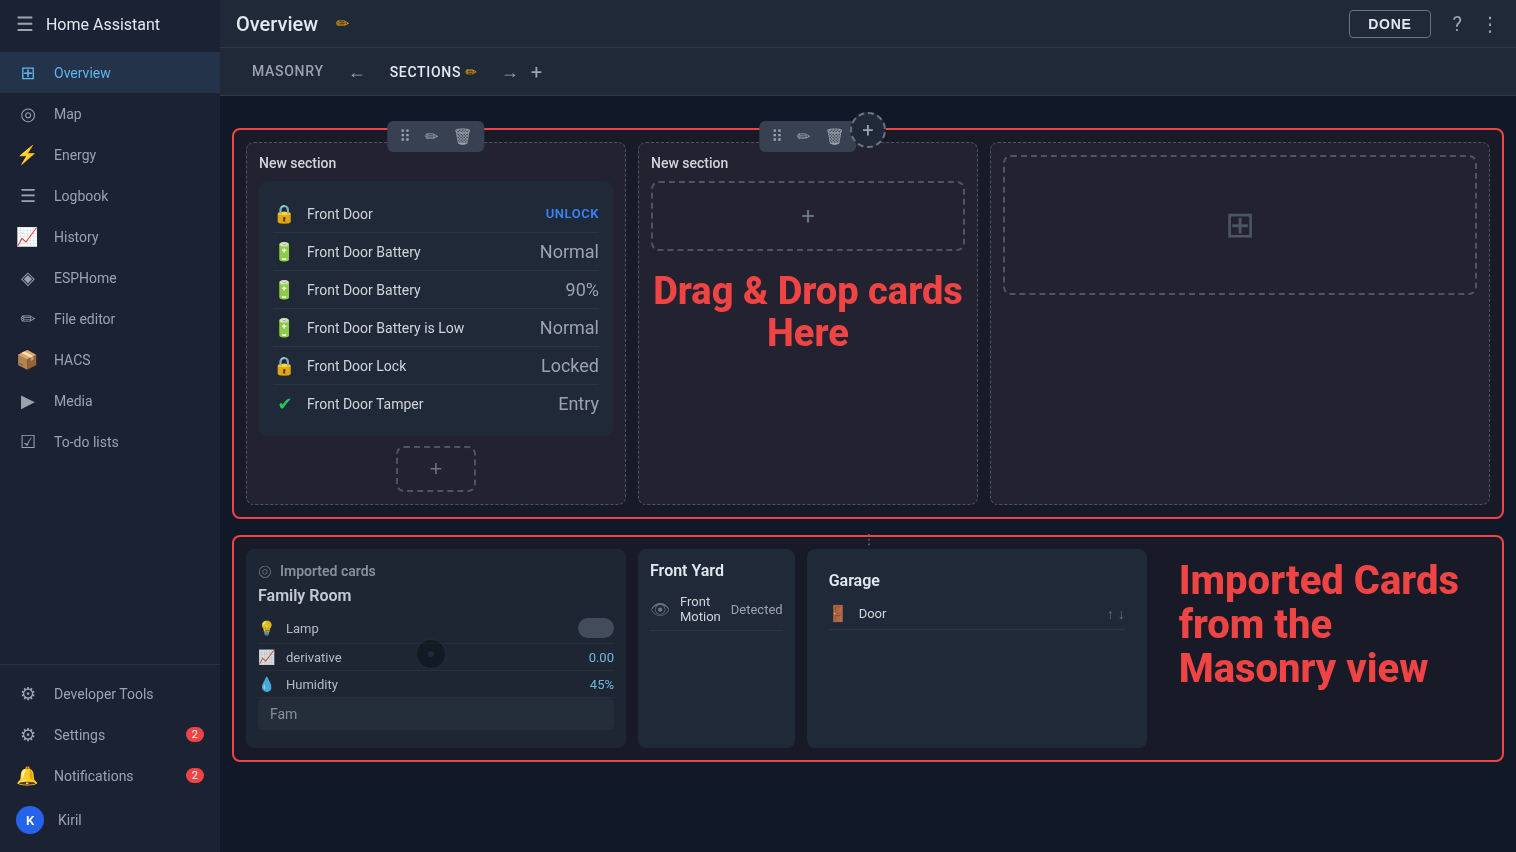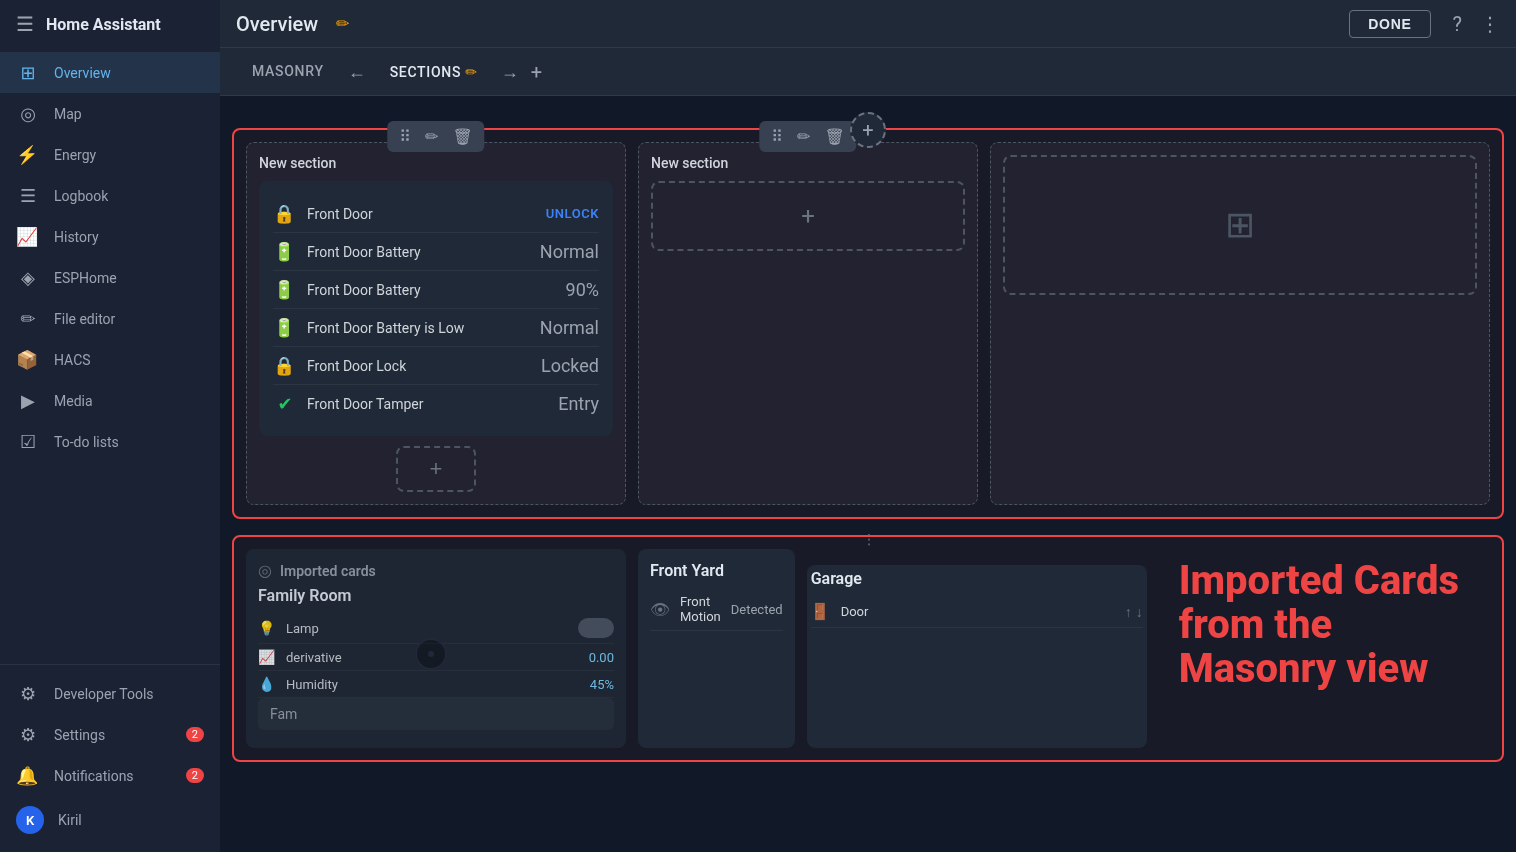--- a/index.html
+++ b/index.html
@@ -17,21 +17,21 @@
     .sidebar-header {
       display: flex;
       align-items: center;
       padding: 10px 16px;
       height: 48px;
       background: #1a2234;
       gap: 12px;
     }
     .sidebar-header-title {
       font-size: 16px;
-      font-weight: 700;
+      font-weight: 400;
       color: #e2e8f0;
     }
     .hamburger-icon { color: #9ca3af; font-size: 20px; cursor: pointer; }
     .sidebar-nav { flex: 1; overflow-y: auto; padding: 4px 0; }
     .nav-item {
       display: flex; align-items: center; gap: 14px;
       padding: 10px 16px; cursor: pointer; font-size: 14px; color: #9ca3af;
       position: relative;
     }
     .nav-item.active { background: rgba(99,179,237,0.12); color: #63b3ed; }
@@ -222,21 +222,21 @@
     .card-row {
       display: flex; align-items: center; padding: 6px 0;
       border-bottom: 1px solid rgba(255,255,255,0.06); gap: 10px;
     }
     .card-icon { font-size: 16px; color: #6b7280; width: 20px; }
     .card-name { flex: 1; font-size: 13px; color: #d1d5db; }
     .card-value { font-size: 13px; color: #9ca3af; }
 
     
     .garage-card {
-      flex: 0 0 340px; background: #1f2937; border-radius: 8px; padding: 4px; margin-top: 16px;
+      flex: 0 0 340px; background: #1f2937; border-radius: 8px; padding: 22px;
     }
     .garage-row {
       display: flex; align-items: center; gap: 10px;
       padding: 6px 0; border-bottom: 1px solid rgba(255,255,255,0.06);
     }
     .garage-icon { font-size: 16px; color: #6b7280; width: 20px; }
     .garage-name { flex: 1; font-size: 13px; color: #d1d5db; }
     .garage-arrows { display: flex; gap: 4px; }
     .arrow-btn { color: #6b7280; font-size: 14px; cursor: pointer; }
 
@@ -440,20 +440,21 @@
 
         <div class="section-card mid" style="position:relative;">
           <div class="section-toolbar">
             <button class="section-toolbar-btn">⠿</button>
             <button class="section-toolbar-btn">✏</button>
             <button class="section-toolbar-btn">🗑</button>
           </div>
           <div class="section-label-text">New section</div>
           <div class="add-card-placeholder">+</div>
 
+          <div class="drag-drop-label" style="font-size:38px; padding: 20px 0 10px 0;">Drag &amp; Drop cards<br>Here</div>
         </div>
 
         <div class="section-card sm" style="position:relative; flex: 1;">
           <div class="section-grid-placeholder">
             <span class="grid-icon-large">⊞</span>
           </div>
         </div>
 
       </div>
     </div>

